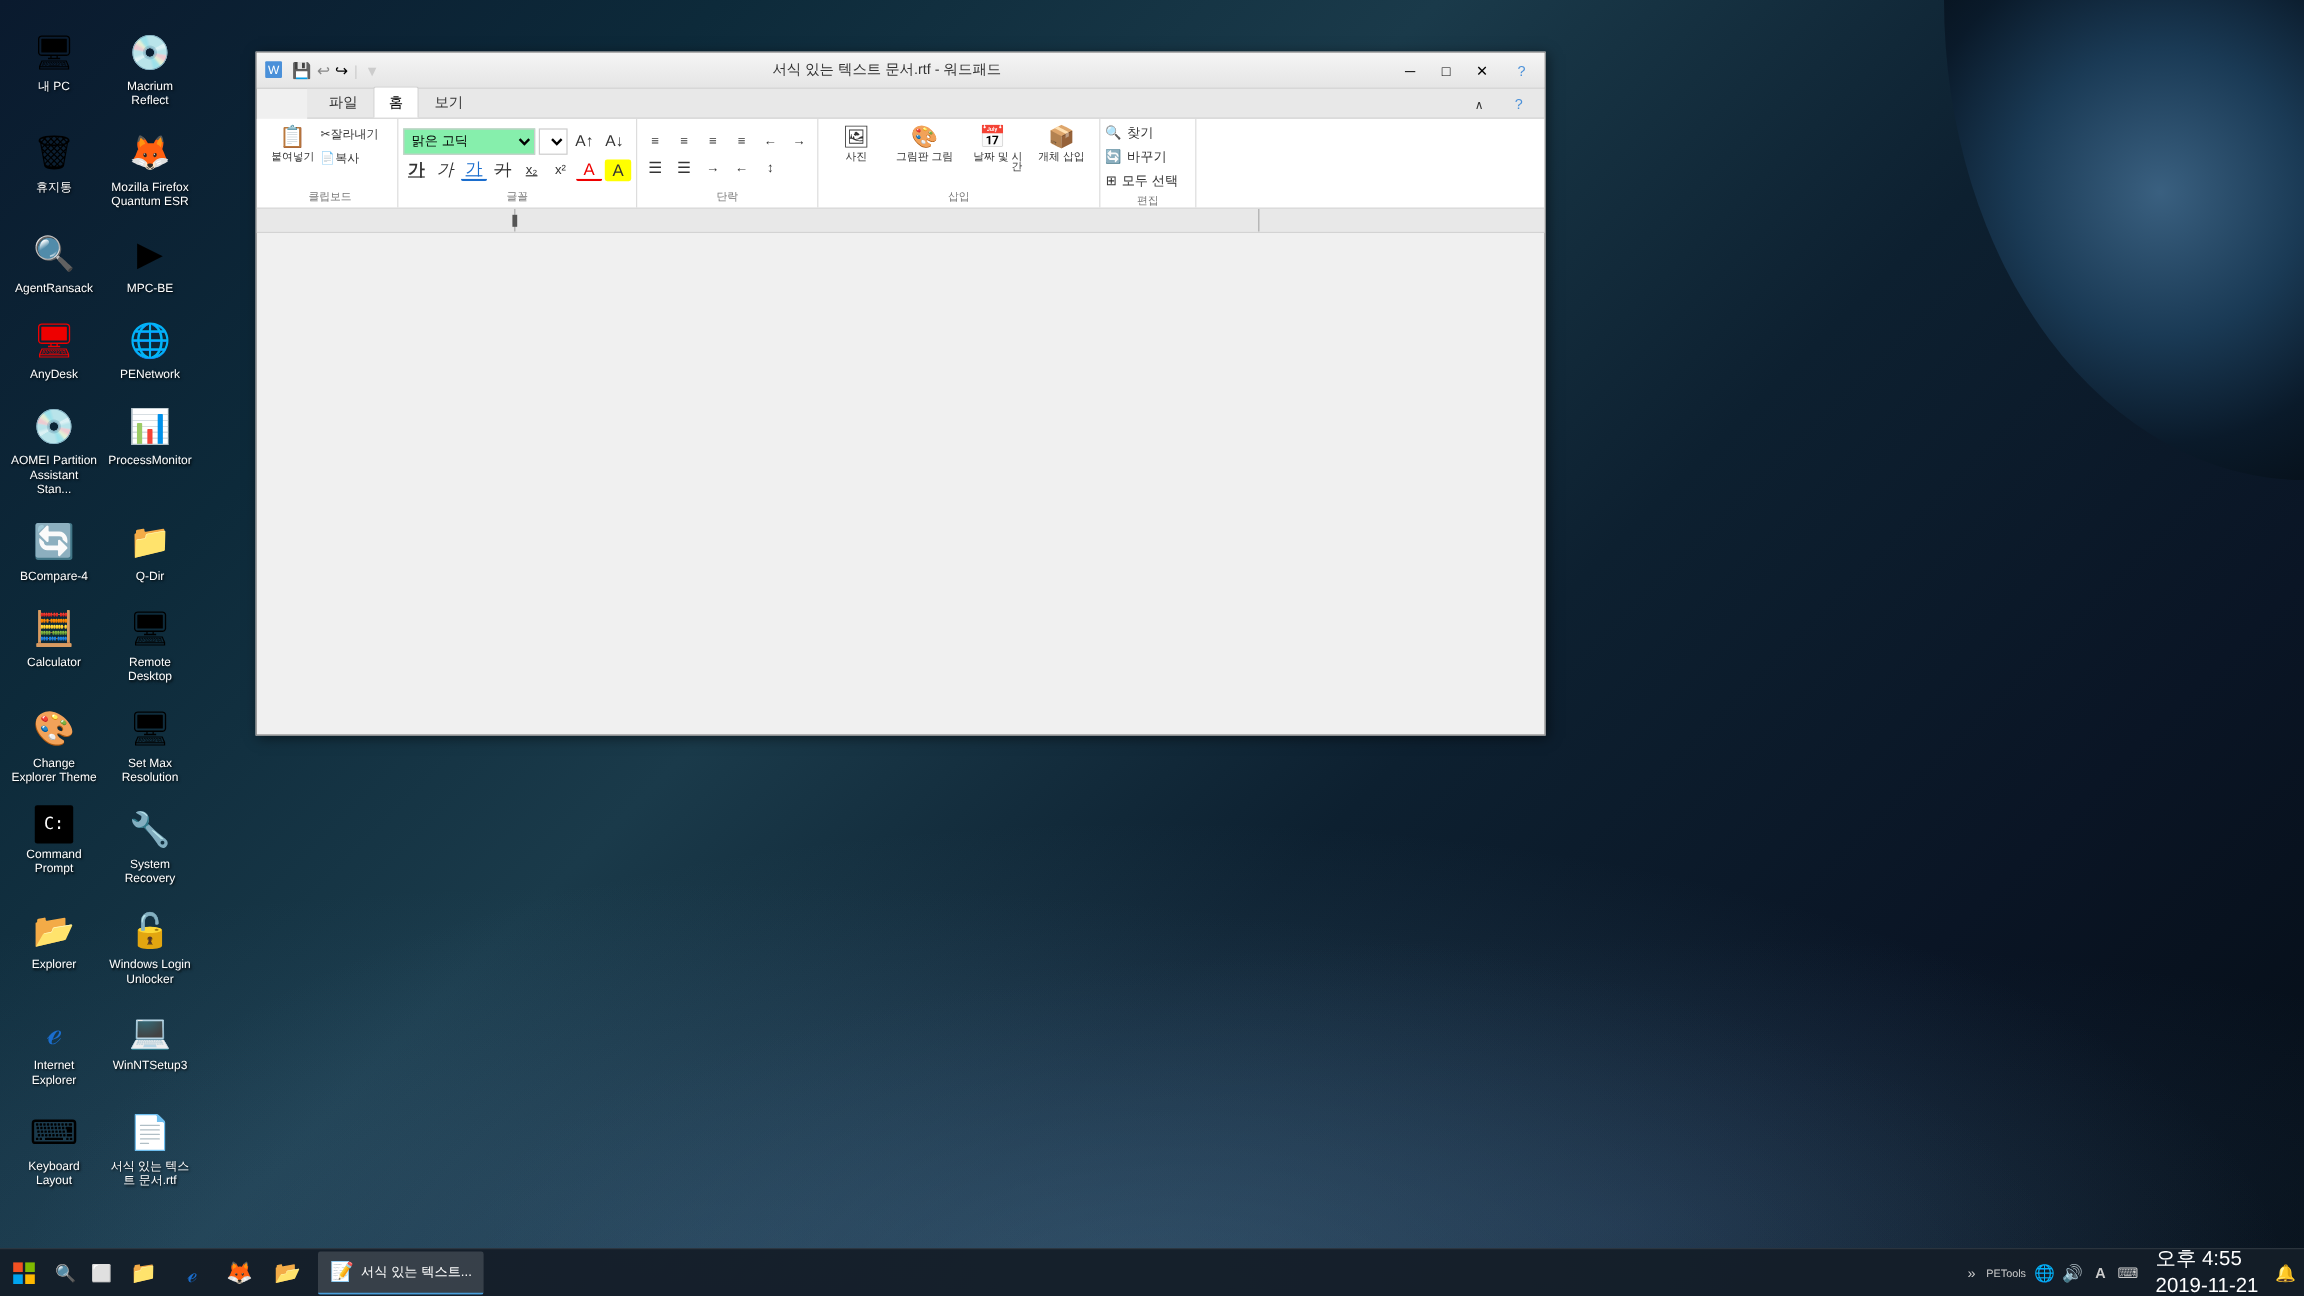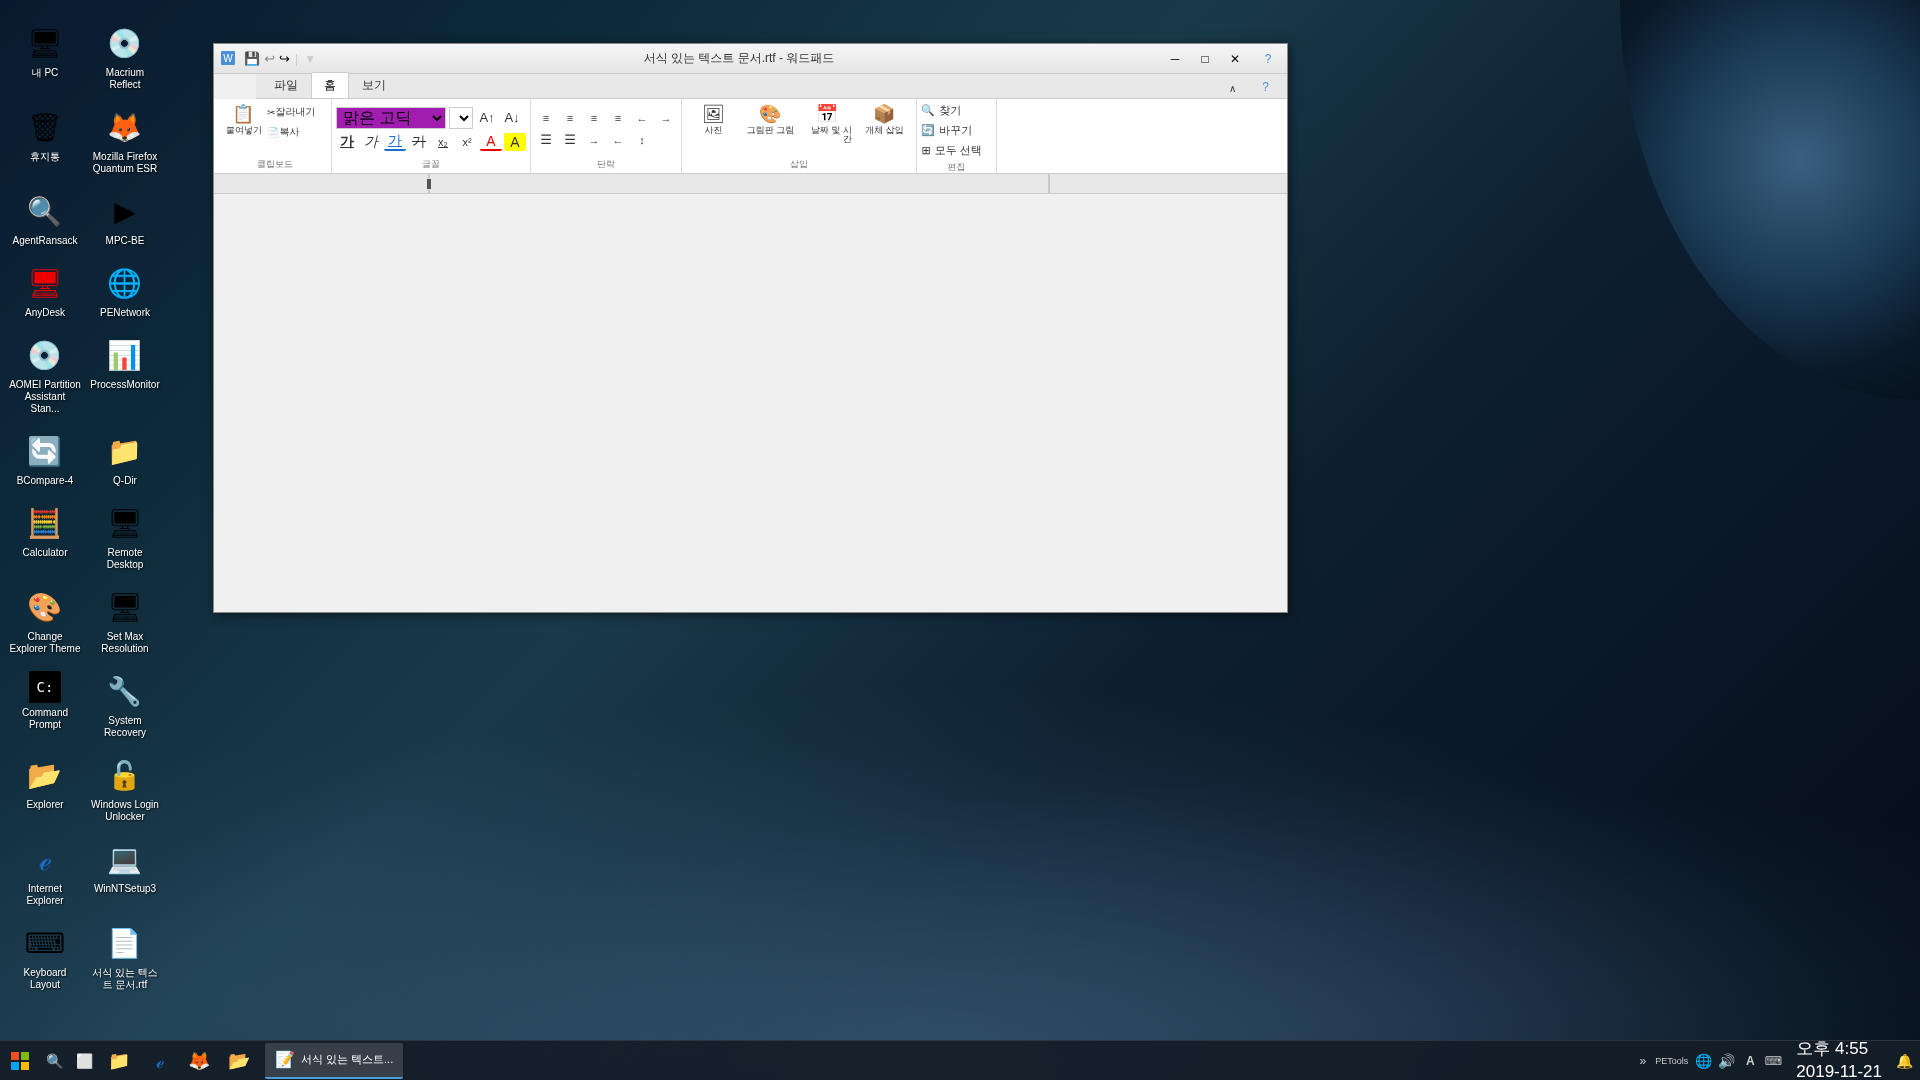--- a/index.html
+++ b/index.html
@@ -301,23 +301,23 @@
       height: 18px;
       cursor: pointer;
       border-radius: 2px;
       font-size: 11px;
       color: #333;
     }
 
     
     .font-select {
       height: 22px;
-      font-size: 16px;
+      font-size: 11px;
       border: 1px solid #ccc;
-      background: #a21caf;
+      background: #86efac;
       padding: 0 2px;
       width: 110px;
       cursor: pointer;
     }
     .size-select {
       height: 22px;
       font-size: 11px;
       border: 1px solid #ccc;
       background: #fff;
       padding: 0 2px;

